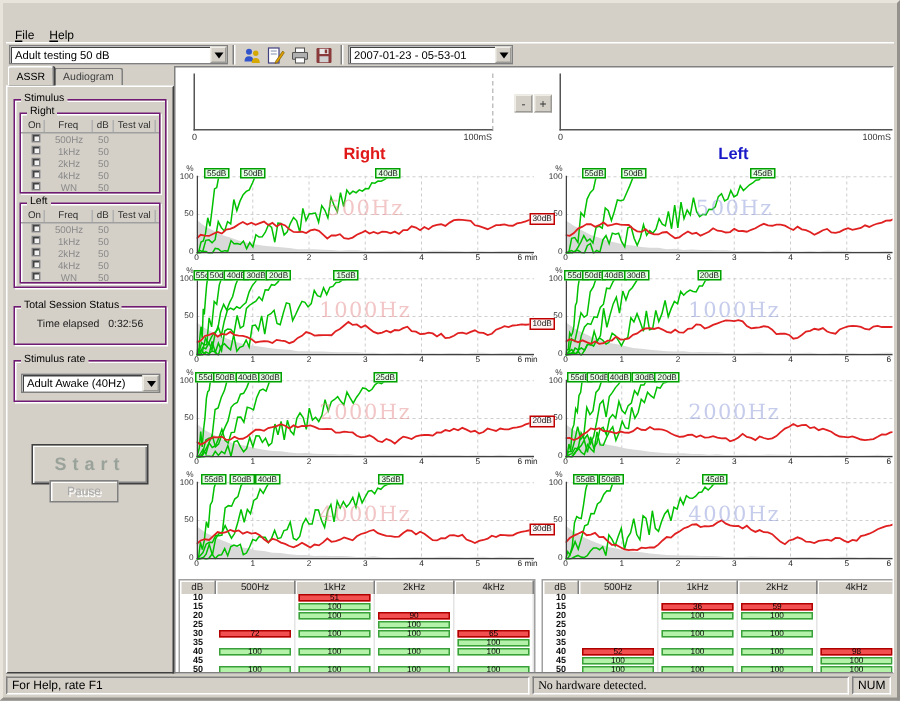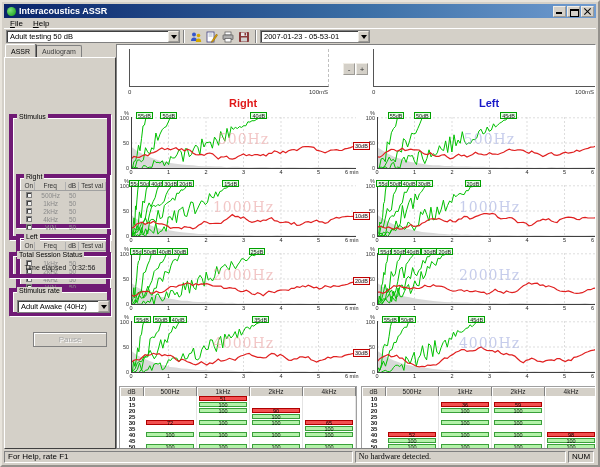--- a/index.html
+++ b/index.html
@@ -34,21 +34,21 @@
   
   .main{position:absolute;left:2px;top:42px;right:2px;bottom:16px;}
   .sidebar{position:absolute;left:0;top:0;width:112px;bottom:0;background:#d4d0c8;font-size:7px;}
   .content{position:absolute;left:112px;top:0;right:0;bottom:0;background:#fff;border:1px solid #808080;border-right-color:#fff;overflow:hidden;}
 
   
   .tabs{position:absolute;left:1px;top:0;height:13px;display:flex;align-items:flex-end;}
   .tab{height:12px;line-height:12px;padding:0 5px;font-size:7px;background:#d4d0c8;border:1px solid #808080;border-bottom:none;border-top-left-radius:2px;border-top-right-radius:2px;color:#404040;}
   .tab.active{height:13px;line-height:13px;border-color:#fff #808080 #d4d0c8 #fff;box-shadow:1px 0 0 #404040;color:#000;z-index:2;}
   .sidepage{position:absolute;left:0;top:13px;right:0;bottom:0;border:1px solid;border-color:#fff #404040 #404040 #fff;background:#d4d0c8;}
-  .gb{position:absolute;border:4px solid #701a75;box-shadow:inset 1px 1px 0 #fff,1px 1px 0 #fff;margin-top:48px;}
+  .gb{position:absolute;border:1px solid #701a75;box-shadow:inset 1px 1px 0 #fff,1px 1px 0 #fff;}
   .legend{position:absolute;top:-5px;left:4px;background:#d4d0c8;padding:0 2px;font-size:7px;line-height:8px;white-space:nowrap;}
   .shead,.srow{display:flex;align-items:center;height:8px;padding-left:3px;}
   .shead{border-bottom:1px solid #a0a0a0;height:9px;}
   .scol{display:inline-block;font-size:6.5px;text-align:center;color:#303030;overflow:hidden;white-space:nowrap;}
   .shead .scol{border-right:1px solid #b0b0b0;height:8px;line-height:8px;}
   .s0{width:13px;} .s1{width:32px;} .s2{width:14px;} .s3{width:28px;}
   .srow .s1,.srow .s2{color:#8a8a8a;}
   .chk{display:inline-block;width:6px;height:6px;background:#f2f2f2;border:1px solid #808080;box-shadow:inset 1px 1px 0 #404040;}
   .statusline{position:absolute;left:0;right:0;top:8px;text-align:center;font-size:7px;color:#202020;white-space:nowrap;}
   .bigbtn{position:absolute;background:#d4d0c8;border:1px solid #404040;box-shadow:inset 1px 1px 0 #fff,inset -1px -1px 0 #808080;
@@ -100,37 +100,28 @@
   .pane.help{width:350px;}
   .pane.hw{width:212px;font-family:Liberation Serif, serif;}
   .pane.num{width:26px;text-align:center;}
   .grip{flex:1;}
 </style>
 </head>
 <body>
 
 <div class="window">
 
-  <div class="titlebar">
-    <span class="appicon"></span>
-    <span class="apptitle">Interacoustics ASSR</span>
-    <span class="winbtns">
-      <span class="wb wb-min"></span>
-      <span class="wb wb-max"></span>
-      <span class="wb wb-close"></span>
-    </span>
-  </div>
 
   <div class="menubar">
       <span class="mitem"><u>F</u>ile</span>
       <span class="mitem"><u>H</u>elp</span>
     </div>
 
   <div class="toolbar">
-    <div class="combo" style="width:174px;justify-content:center;">
+    <div class="combo" style="width:146px;justify-content:center;">
       <span class="ctext">Adult testing 50 dB</span>
       <span class="cbtn">
           <i class="tri"></i>
         </span>
     </div>
     <span class="tbsep"></span>
     <button class="tbtn">
       <svg width="12" height="12" viewBox="0 0 12 12">
           <circle cx="4" cy="3.5" r="2" fill="#3355cc"></circle>
           <path d="M1 10 Q1 6.5 4 6.5 Q7 6.5 7 10 Z" fill="#3355cc"></path>
@@ -276,21 +267,22 @@
         <div class="gb" style="left:4px;top:182px;width:102px;height:28px;">
           <span class="legend">Stimulus rate</span>
           <div class="combo" style="position:absolute;left:4px;top:8px;width:93px;">
             <span class="ctext">Adult Awake (40Hz)</span>
             <span class="cbtn">
                 <i class="tri"></i>
               </span>
           </div>
         </div>
 
-        <div class="pausebtn" style="left:28px;top:274px;width:74px;height:15px;line-height:13px;">Pause</div>
+        <div class="bigbtn" style="left:16px;top:238px;width:78px;height:27px;font-size:12px;line-height:25px;letter-spacing:4px;">Start</div>
+        <div class="pausebtn" style="left:28px;top:262px;width:46px;height:15px;line-height:13px;">Pause</div>
       </div>
     </div>
 
     <div class="content">
 
       <div class="tplot" style="left:12px;width:200px;"></div>
       <span class="tpl-lab" style="left:11px;">0</span>
       <span class="tpl-lab" style="left:192px;">100mS</span>
 
       <button class="zbtn" style="left:226px;">-</button>

